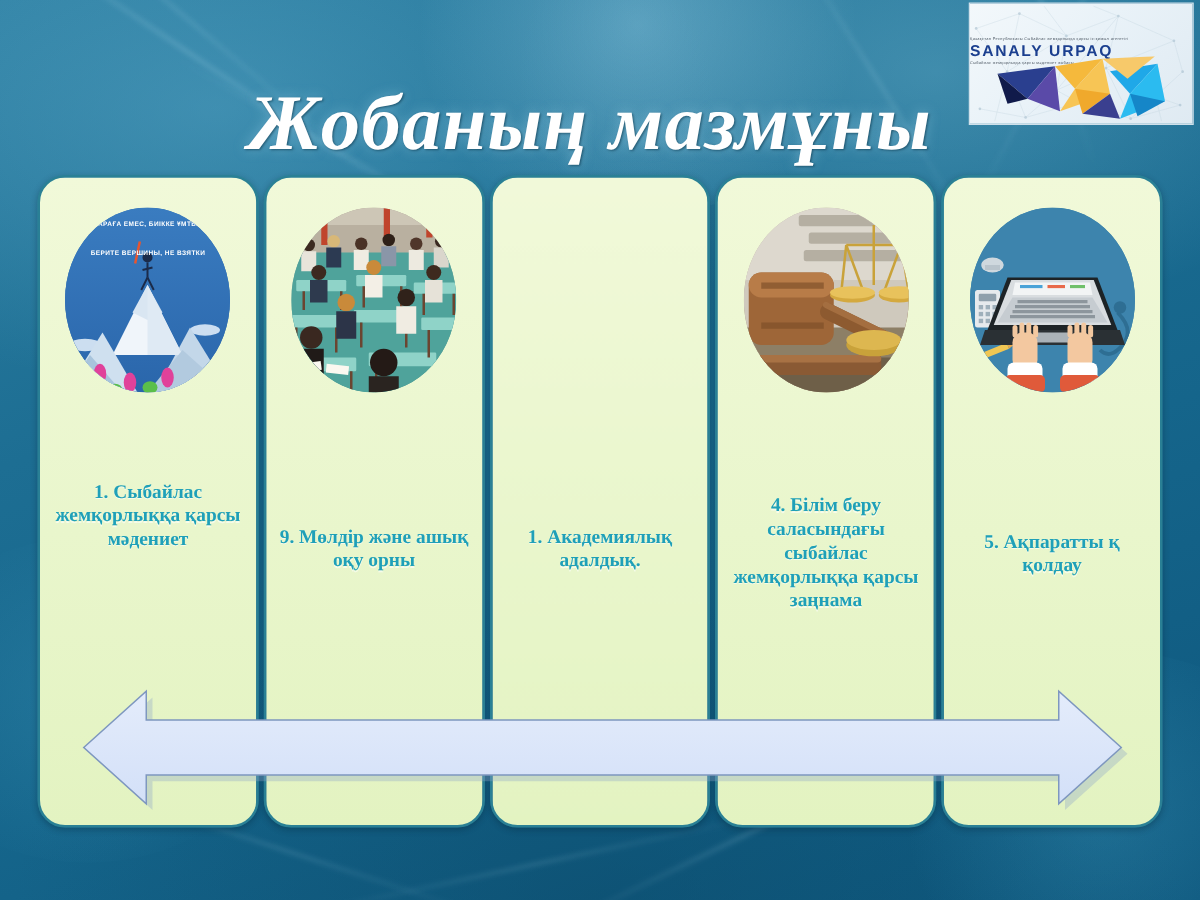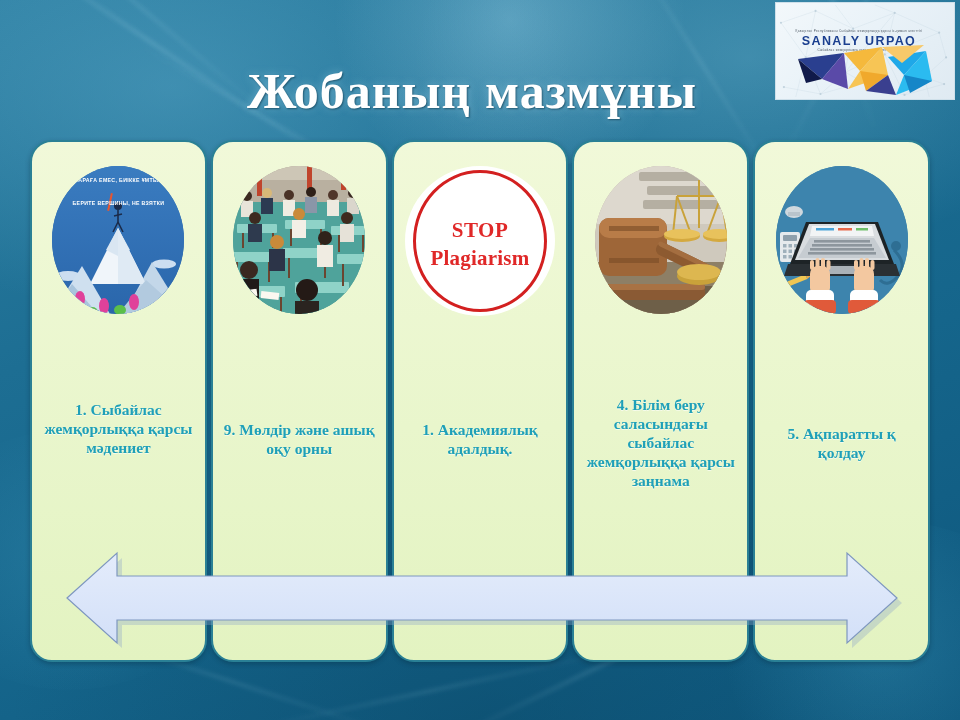--- a/index.html
+++ b/index.html
@@ -32,31 +32,31 @@
   .g2{left:-90px;top:430px;width:320px;height:260px;background:radial-gradient(circle,rgba(60,150,185,.30),rgba(60,150,185,0) 70%);}
   .g3{left:700px;top:520px;width:360px;height:260px;background:radial-gradient(circle,rgba(70,165,200,.28),rgba(70,165,200,0) 70%);}
 
   
   #logo{
     position:absolute;left:775px;top:2px;width:180px;height:98px;
     background:linear-gradient(135deg,#f3f8fb 0%,#e9f2f8 45%,#dfeaf2 100%);
     border:1px solid #cfe0ea;box-sizing:border-box;overflow:hidden;
   }
   #logo .net{position:absolute;inset:0;opacity:.55;}
-  #logo .lg-text{position:absolute;left:0;right:12px;top:26px;text-align:center;}
+  #logo .lg-text{position:absolute;left:0;right:12px;top:26px;}
   .lg-top{font-family:"Liberation Sans",sans-serif;font-size:3.1px;letter-spacing:.3px;color:#4a5560;line-height:5px;}
   .lg-main{font-family:"Liberation Sans",sans-serif;font-size:12.5px;font-weight:bold;letter-spacing:1.4px;color:#1b3f8f;line-height:14px;}
   .lg-sub{font-family:"Liberation Sans",sans-serif;font-size:3.1px;letter-spacing:.3px;color:#4a5560;line-height:5px;}
   #logo .art{position:absolute;left:20px;top:42px;width:140px;height:52px;}
 
   
   #title{
     position:absolute;left:0;right:16px;top:62px;text-align:center;
     font-family:"Liberation Serif", serif;
-    font-weight:bold;font-size:50px;color:#ffffff;
+    font-style:italic;font-weight:bold;font-size:63px;color:#ffffff;
     letter-spacing:1px;
     text-shadow:1px 1px 2px rgba(0,40,60,.55), 0 0 10px rgba(180,230,250,.35);
     white-space:nowrap;
   }
 
   
   #cards{position:absolute;left:30px;top:140px;width:900px;height:522px;display:flex;gap:4px;}
   .card{
     flex:1;position:relative;
     background:linear-gradient(180deg,#f1f9d9 0%,#e9f6cc 55%,#e3f3c1 100%);
@@ -71,21 +71,21 @@
     margin-top:24px;width:132px;height:148px;border-radius:50%;
     overflow:hidden;position:relative;flex:none;
   }
   .card:nth-child(3) .thumb{width:150px;height:150px;margin-top:24px;}
   .label{
     font-family:"Liberation Serif", serif;
     font-weight:bold;font-size:15.5px;line-height:19px;color:#1fa0b8;
     text-align:center;padding:0 8px;position:absolute;left:0;right:0;
     text-shadow:0 1px 0 rgba(255,255,255,.6);
   }
-  .card:nth-child(1) .label{top:258px;}
+  .card:nth-child(1) .label{top:242px;}
   .card:nth-child(2) .label{top:278px;}
   .card:nth-child(3) .label{top:278px;}
   .card:nth-child(4) .label{top:238px;margin-top:15px;}
   .card:nth-child(5) .label{top:282px;}
 
   
   .t-mountain{position:absolute;inset:0;background:linear-gradient(180deg,#2f6fb5 0%,#2e6cb0 46%,#2b68ab 100%);}
   .t-mountain .cap{position:absolute;left:0;right:0;top:11px;text-align:center;
     font-family:"Liberation Sans",sans-serif;font-weight:bold;font-size:5.2px;
     color:#ffffff;letter-spacing:.35px;line-height:6.4px;}
@@ -293,27 +293,20 @@
               <rect x="6" y="124" width="18" height="7" transform="rotate(-8 15 127)"></rect>
               <rect x="28" y="126" width="18" height="7" transform="rotate(6 37 129)"></rect>
             </g>
           </svg>
         </div>
       </div>
       <div class="label">9. Мөлдір және ашық оқу орны</div>
     </div>
 
     <div class="card">
-      <div class="thumb">
-        <div class="t-stop">
-          <div class="ring"></div>
-          <div class="l1">STOP</div>
-          <div class="l2">Plagiarism</div>
-        </div>
-      </div>
       <div class="label">1. Академиялық адалдық.</div>
     </div>
 
     <div class="card">
       <div class="thumb">
         <div class="t-gavel">
           <svg viewBox="0 0 132 148" style="position:absolute;inset:0;width:100%;height:100%;">
             <rect width="132" height="148" fill="#cfc9bd"></rect>
             <rect y="0" width="132" height="58" fill="#ddd8ce"></rect>
             <g fill="#b5afa2">

